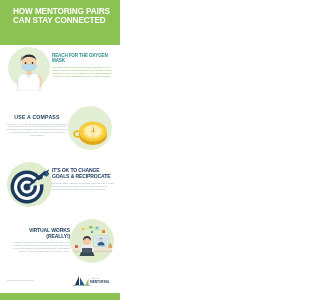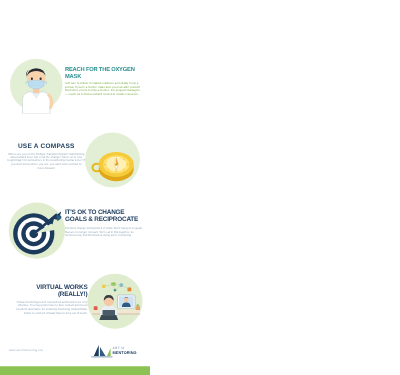--- a/index.html
+++ b/index.html
@@ -92,20 +92,23 @@
   .bottom-bar {
     position:absolute; left:0; top:293px; width:120px; height:7px;
     background:#8cc153;
   }
 </style>
 </head>
 <body>
 
 <div class="page">
 
+  <div class="header">
+    <div class="header-title">How Mentoring Pairs Can Stay Connected</div>
+  </div>
 
   <div class="section" id="s1">
     <div class="blob"></div>
 
     <svg class="person" viewBox="0 0 64 80">
 
       <path d="M10 80 L10 58 Q10 48 20 45 L44 45 Q54 48 54 58 L54 80 Z" fill="#ffffff" stroke="#cfd8dd" stroke-width="1.2"></path>
       <path d="M24 45 L32 56 L40 45 Z" fill="#e8eef1"></path>
 
       <rect x="27" y="38" width="10" height="9" fill="#f3c9a6"></rect>

